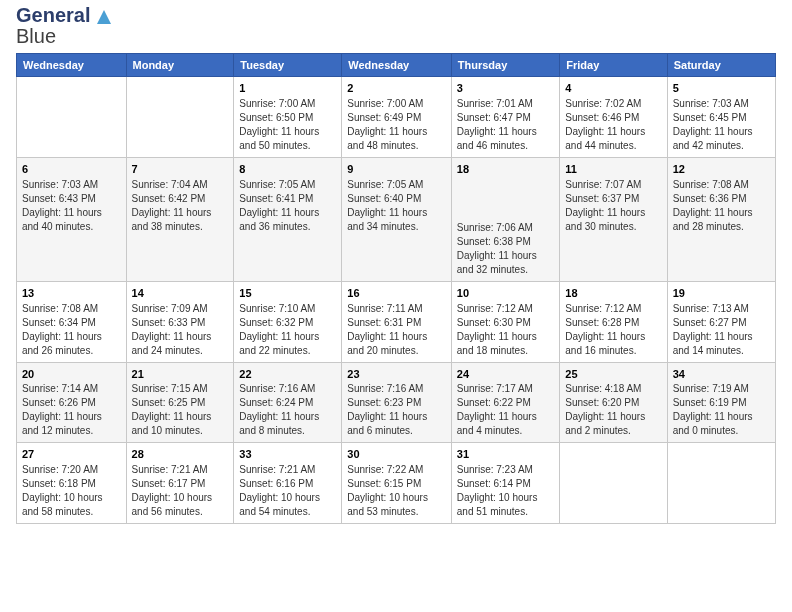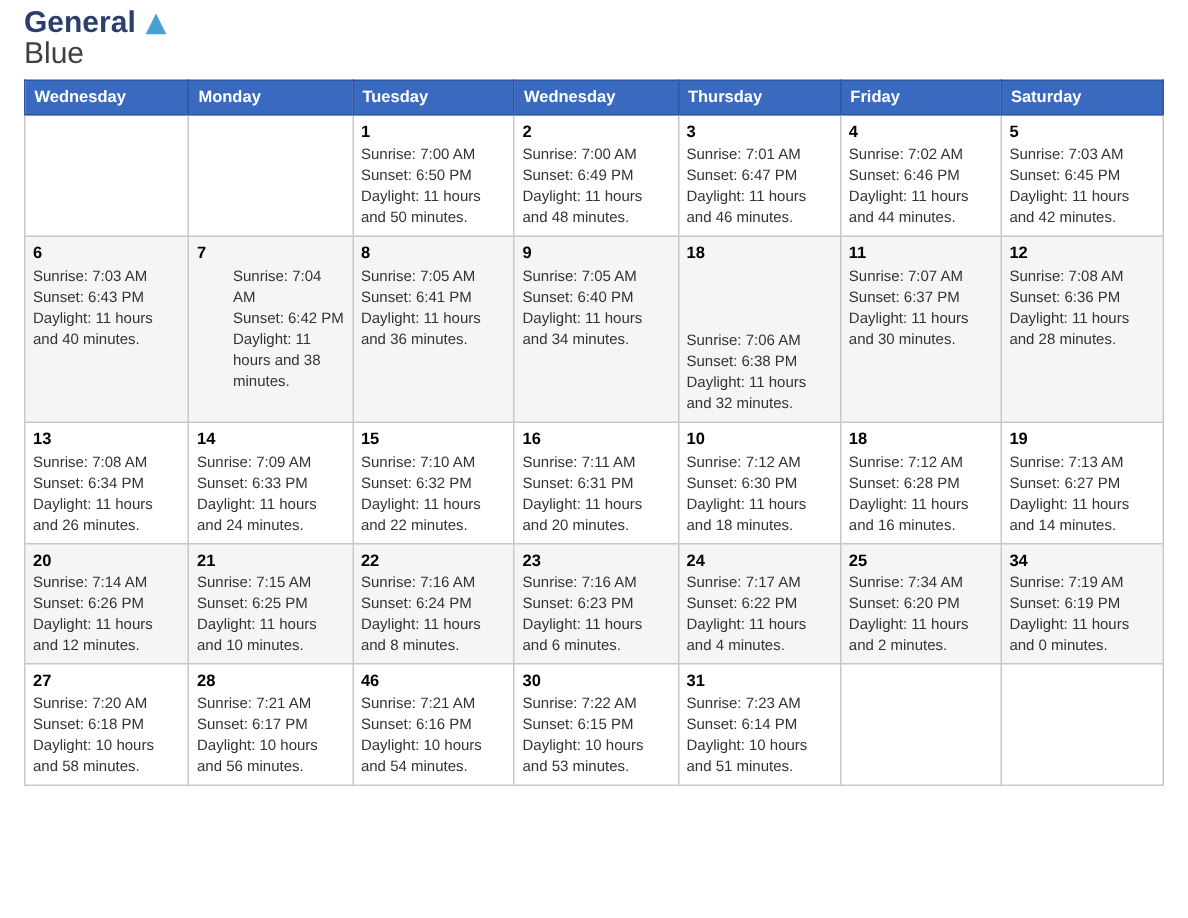--- a/index.html
+++ b/index.html
@@ -150,21 +150,21 @@
         </tr>
         <tr>
           <td>
             <span class="day-number">6</span>
             <div class="day-info" style="white-space: pre-line;">Sunrise: 7:03 AM
 Sunset: 6:43 PM
 Daylight: 11 hours and 40 minutes.</div>
           </td>
           <td>
             <span class="day-number">7</span>
-            <div class="day-info" style="white-space: pre-line; margin-left: 24px;">Sunrise: 7:04 AM
+            <div class="day-info" style="white-space: pre-line;">Sunrise: 7:04 AM
 Sunset: 6:42 PM
 Daylight: 11 hours and 38 minutes.</div>
           </td>
           <td>
             <span class="day-number">8</span>
             <div class="day-info" style="white-space: pre-line;">Sunrise: 7:05 AM
 Sunset: 6:41 PM
 Daylight: 11 hours and 36 minutes.</div>
           </td>
           <td>
@@ -262,21 +262,21 @@
 Daylight: 11 hours and 6 minutes.</div>
           </td>
           <td>
             <span class="day-number">24</span>
             <div class="day-info" style="white-space: pre-line;">Sunrise: 7:17 AM
 Sunset: 6:22 PM
 Daylight: 11 hours and 4 minutes.</div>
           </td>
           <td>
             <span class="day-number">25</span>
-            <div class="day-info" style="white-space: pre-line;">Sunrise: 7:34 AM
+            <div class="day-info" style="white-space: pre-line;">Sunrise: 4:18 AM
 Sunset: 6:20 PM
 Daylight: 11 hours and 2 minutes.</div>
           </td>
           <td>
             <span class="day-number">34</span>
             <div class="day-info" style="white-space: pre-line;">Sunrise: 7:19 AM
 Sunset: 6:19 PM
 Daylight: 11 hours and 0 minutes.</div>
           </td>
         </tr>
@@ -287,21 +287,21 @@
 Sunset: 6:18 PM
 Daylight: 10 hours and 58 minutes.</div>
           </td>
           <td>
             <span class="day-number">28</span>
             <div class="day-info" style="white-space: pre-line;">Sunrise: 7:21 AM
 Sunset: 6:17 PM
 Daylight: 10 hours and 56 minutes.</div>
           </td>
           <td>
-            <span class="day-number">46</span>
+            <span class="day-number">33</span>
             <div class="day-info" style="white-space: pre-line;">Sunrise: 7:21 AM
 Sunset: 6:16 PM
 Daylight: 10 hours and 54 minutes.</div>
           </td>
           <td>
             <span class="day-number">30</span>
             <div class="day-info" style="white-space: pre-line;">Sunrise: 7:22 AM
 Sunset: 6:15 PM
 Daylight: 10 hours and 53 minutes.</div>
           </td>

